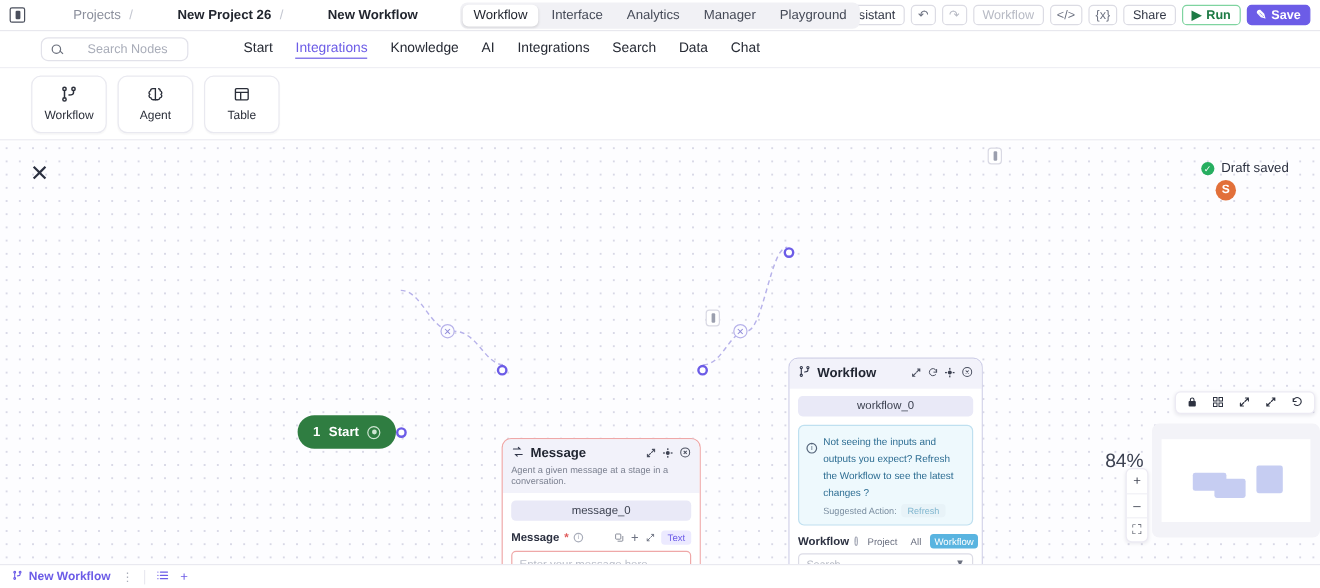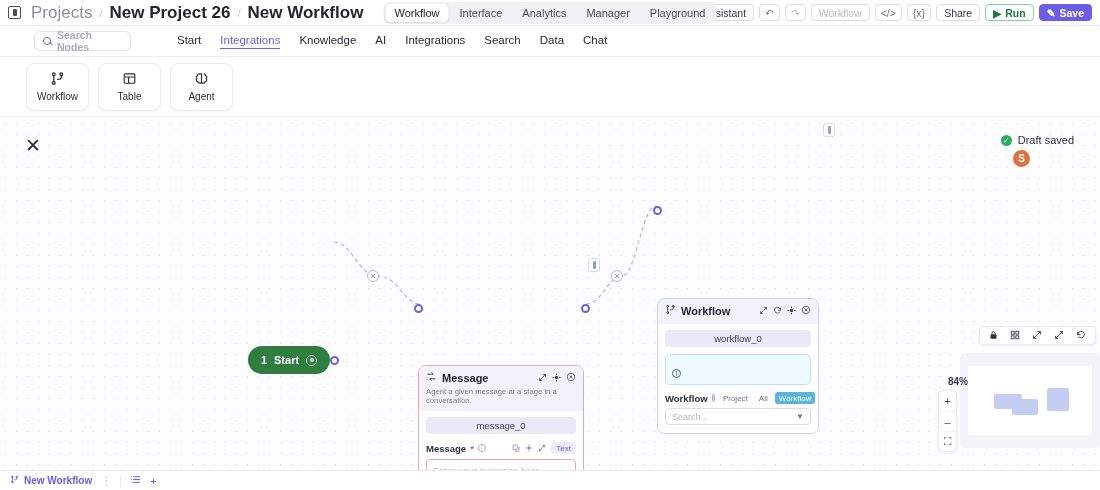--- a/index.html
+++ b/index.html
@@ -21,21 +21,21 @@
     background:#fff;
     padding:0 8px;
     position:relative;
   }
   .panel-icon{
     width:13px;height:13px;border:1.4px solid #4a4f5c;border-radius:2px;
     display:flex;align-items:center;justify-content:center; margin-right:10px;
     flex:0 0 auto;
   }
   .panel-icon i{ display:block;width:4px;height:7px;background:#4a4f5c;border-radius:1px;}
-  .crumb{ font-size:17px; color:#8b8f9c; }
+  .crumb{ font-size:11px; color:#8b8f9c;margin-left:30px; }
   .crumb.strong{ color:#22262f; font-weight:bold; }
   .crumb-sep{ color:#c3c6d0; margin:0 7px; font-size:11px;}
 
   .center-tabs{
     position:absolute; left:50%; transform:translateX(-50%);
     display:flex; align-items:center; gap:2px;
     background:#f1f1f5; border-radius:6px; padding:2px;
   }
   .ctab{
     font-size:11px; padding:3px 9px; border-radius:5px; color:#454a57; cursor:pointer;
@@ -54,22 +54,22 @@
   .tbtn.run{ border-color:#7fd4a0; color:#1d7a44; font-weight:bold;}
   .tbtn.save{ background:#6c5ce7; border-color:#6c5ce7; color:#fff; font-weight:bold;}
   .tbtn .spark{ color:#6c5ce7; font-size:9px; }
 
   
   .nodebar{
     height:31px; display:flex; align-items:center;
     border-bottom:1px solid #ececf2; background:#fff; padding:0 8px;
   }
   .searchbox{
-    width:97px; height:20px; border:1px solid #e2e2ea; border-radius:6px;
-    display:flex; align-items:center; gap:6px; padding:0 8px; margin-left:26px;font-weight:bold;
+    width:123px; height:20px; border:1px solid #e2e2ea; border-radius:6px;
+    display:flex; align-items:center; gap:22px; padding:0 8px; margin-left:26px;
   }
   .searchbox span.ph{ color:#a9adb9; font-size:10.5px;}
   .mag{ width:8px;height:8px;border:1.3px solid #6a6f7c;border-radius:50%;position:relative;flex:0 0 auto;}
   .mag:after{content:"";position:absolute;width:4px;height:1.3px;background:#6a6f7c;transform:rotate(45deg);right:-3px;bottom:0px;}
   .cats{ display:flex; align-items:center; gap:19px; margin-left:46px; }
   .cat{ font-size:11.5px; color:#262a34; cursor:pointer; padding-bottom:2px;}
   .cat.active{ color:#6c5ce7; border-bottom:1.6px solid #6c5ce7; }
 
   
   .cardsrow{
@@ -183,21 +183,21 @@
     position:absolute; right:4px; top:208px; height:19px; background:#fff; border-radius:5px;
     border:1px solid #eceaf3; display:flex; align-items:center; gap:12px; padding:0 9px;
     box-shadow:0 1px 3px rgba(30,30,60,.08); color:#3a3f4d;
   }
   .minimap{
     position:absolute; right:0px; top:235px; width:140px; height:95px; background:#f3f3f8;
     border-radius:6px; padding:13px 8px;
   }
   .minimap .inner{ background:#fff; width:100%; height:100%; position:relative; }
   .mm-rect{ position:absolute; background:#c6cdf2; border-radius:2px;}
-  .zoomlvl{ position:absolute; right:132px; top:258px; font-size:10px; font-weight:bold; color:#3b4050;}
+  .zoomlvl{ position:absolute; right:147px; top:258px; font-size:16px; font-weight:normal; color:#3b4050;}
   .zoomcol{
     position:absolute; right:143px; top:272px; width:19px; background:#fff;
     border:1px solid #eceaf3; border-radius:5px; box-shadow:0 1px 3px rgba(30,30,60,.08);
   }
   .zbtn{ height:20px; display:flex;align-items:center;justify-content:center; font-size:11px; color:#434856; cursor:pointer;}
   .zbtn + .zbtn{ border-top:1px solid #f0f0f5;}
 
   
   .bottombar{
     position:absolute; left:0; bottom:0; width:1100px; height:20px; background:#fff;
@@ -276,34 +276,34 @@
           <circle cx="6" cy="19" r="2.2"></circle>
           <circle cx="18" cy="5" r="2.2"></circle>
         <path d="M6 7.2v9.6M18 7.2v3c0 3-3 3-6 3"></path>
       </svg>
     </span>
     <span class="lbl">Workflow</span>
   </div>
   <div class="ncard">
     <span>
       <svg width="15" height="15" viewBox="0 0 24 24" fill="none" stroke="#2a2e39" stroke-width="1.8">
+        <path d="M12 4.5v15M8.5 4.5a3 3 0 0 0-3 3 2.6 2.6 0 0 0-1 4.6A2.8 2.8 0 0 0 6 17a3 3 0 0 0 3 2.4h3V4.5z"></path>
+        <path d="M15.5 4.5a3 3 0 0 1 3 3 2.6 2.6 0 0 1 1 4.6A2.8 2.8 0 0 1 18 17a3 3 0 0 1-3 2.4h-3"></path>
+      </svg>
+    </span>
+    <span class="lbl">Agent</span>
+  </div>
+  <div class="ncard">
+    <span>
+      <svg width="15" height="15" viewBox="0 0 24 24" fill="none" stroke="#2a2e39" stroke-width="1.8">
         <rect x="3.5" y="4.5" width="17" height="15" rx="1.5"></rect>
           <path d="M3.5 9.5h17M10.5 9.5v10"></path>
       </svg>
     </span>
     <span class="lbl">Table</span>
-  </div>
-  <div class="ncard">
-    <span>
-      <svg width="15" height="15" viewBox="0 0 24 24" fill="none" stroke="#2a2e39" stroke-width="1.8">
-        <path d="M12 4.5v15M8.5 4.5a3 3 0 0 0-3 3 2.6 2.6 0 0 0-1 4.6A2.8 2.8 0 0 0 6 17a3 3 0 0 0 3 2.4h3V4.5z"></path>
-        <path d="M15.5 4.5a3 3 0 0 1 3 3 2.6 2.6 0 0 1 1 4.6A2.8 2.8 0 0 1 18 17a3 3 0 0 1-3 2.4h-3"></path>
-      </svg>
-    </span>
-    <span class="lbl">Agent</span>
   </div>
 </div>
 
 <div class="canvas">
 
   <div class="closeX">✕</div>
 
   <div class="draft">
     <span class="okdot">✓</span>
     <span>Draft saved</span>
@@ -437,20 +437,27 @@
                 <path d="M9 9l6 6M15 9l-6 6"></path>
               </svg>
           </span>
         </span>
       </div>
     </div>
     <div class="node-body">
       <div class="pill">workflow_0</div>
       <div class="wf-info">
         <span class="bigi">i</span>
+        <span>
+          <span class="txt">Not seeing the inputs and outputs you expect? Refresh the Workflow to see the latest changes ?</span>
+          <span class="sugg">
+            <span>Suggested Action:</span>
+            <span class="btn">Refresh</span>
+          </span>
+        </span>
       </div>
       <div class="wf-fieldrow">
         <span class="field-lbl">Workflow</span>
         <span class="info-i">i</span>
         <span class="segs">
           <span class="seg">Project</span>
           <span class="seg">All</span>
           <span class="seg on">Workflow</span>
         </span>
       </div>

